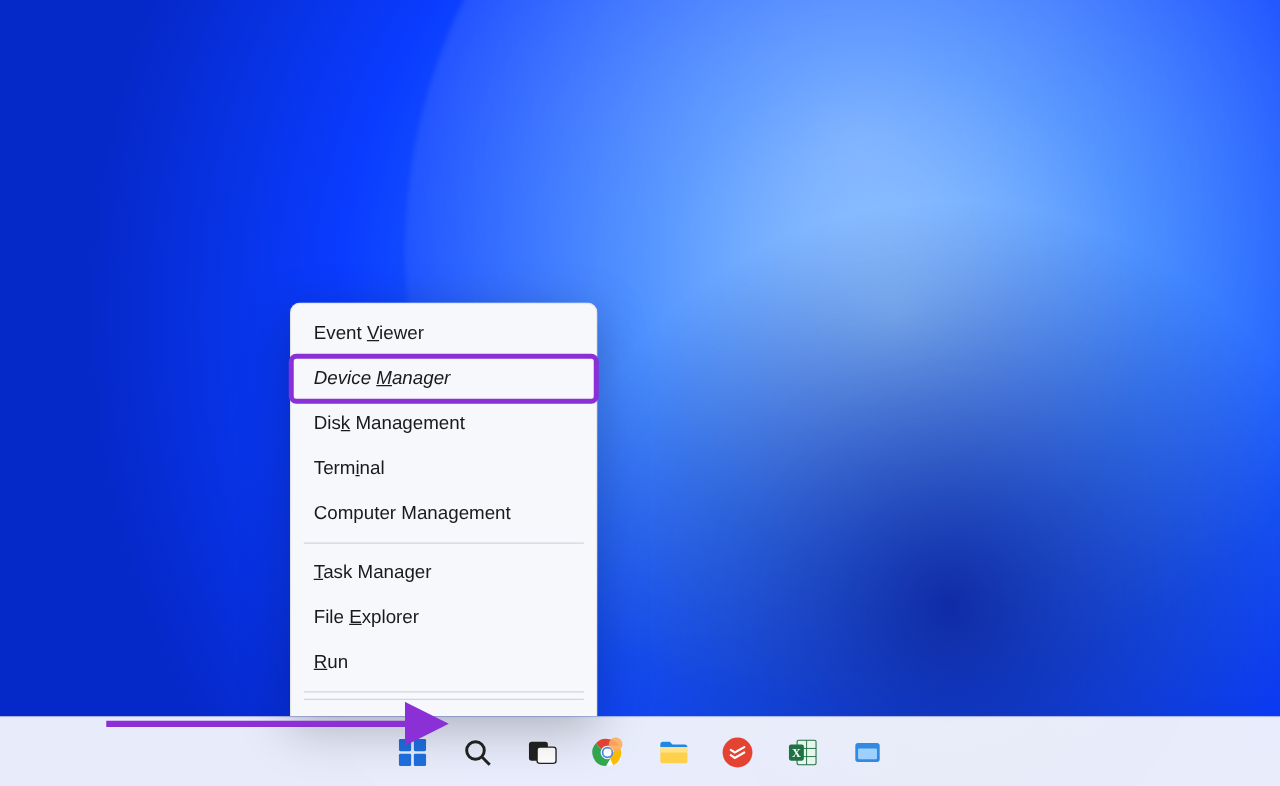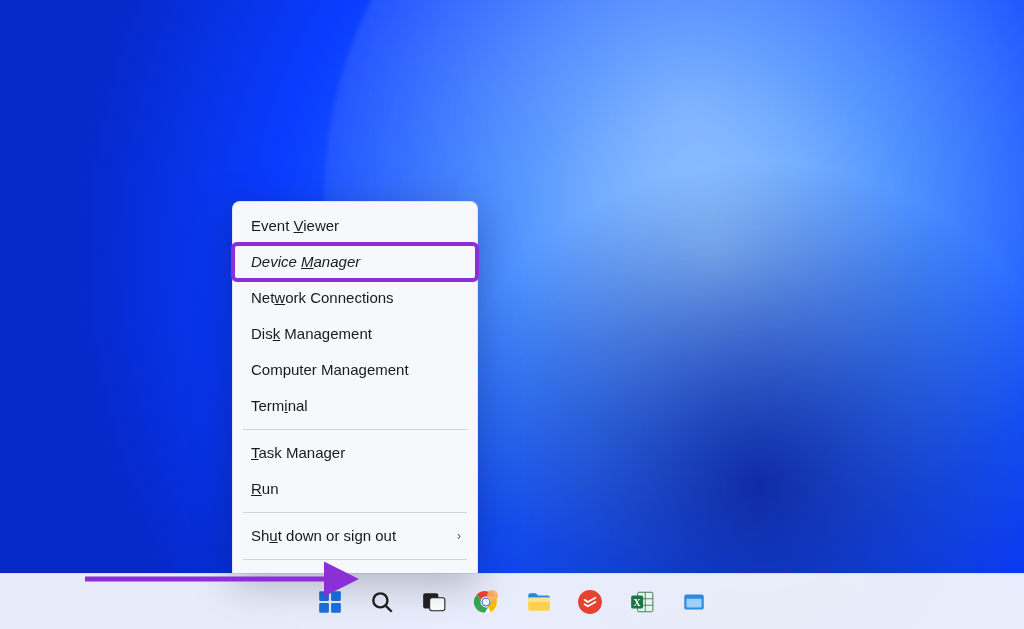--- a/index.html
+++ b/index.html
@@ -70,43 +70,39 @@
 <div class="desktop"></div>
 
 <div class="context-menu" id="ctxmenu">
     <div class="menu-item">
       <span class="menu-text">Event <span class="underline">V</span>iewer</span>
     </div>
     <div class="menu-item highlight">
       <span class="menu-text">Device <span class="underline">M</span>anager</span>
     </div>
     <div class="menu-item">
-      <span class="menu-text">Net<span class="underline">w</span>ork Connections</span>
-    </div>
-    <div class="menu-item">
       <span class="menu-text">Dis<span class="underline">k</span> Management</span>
     </div>
     <div class="menu-item">
-      <span class="menu-text">Computer Mana<span class="underline">g</span>ement</span>
+      <span class="menu-text">Term<span class="underline">i</span>nal</span>
     </div>
     <div class="menu-item">
-      <span class="menu-text">Term<span class="underline">i</span>nal</span>
+      <span class="menu-text">Computer Mana<span class="underline">g</span>ement</span>
     </div>
     <div class="menu-sep"></div>
     <div class="menu-item">
       <span class="menu-text"><span class="underline">T</span>ask Manager</span>
     </div>
     <div class="menu-item">
+      <span class="menu-text">File <span class="underline">E</span>xplorer</span>
+    </div>
+    <div class="menu-item">
       <span class="menu-text"><span class="underline">R</span>un</span>
     </div>
     <div class="menu-sep"></div>
-    <div class="menu-item">
-      <span class="menu-text">Sh<span class="underline">u</span>t down or sign out</span>
-      <span class="submenu-arrow">›</span>
-    </div>
     <div class="menu-sep"></div>
   </div>
 
 <div class="taskbar">
   <div class="tb-icon">
     <svg viewBox="0 0 24 24">
         <g fill="#1e6fde">
           <rect x="2" y="2" width="9" height="9" rx="1"></rect>
           <rect x="13" y="2" width="9" height="9" rx="1"></rect>
           <rect x="2" y="13" width="9" height="9" rx="1"></rect>

